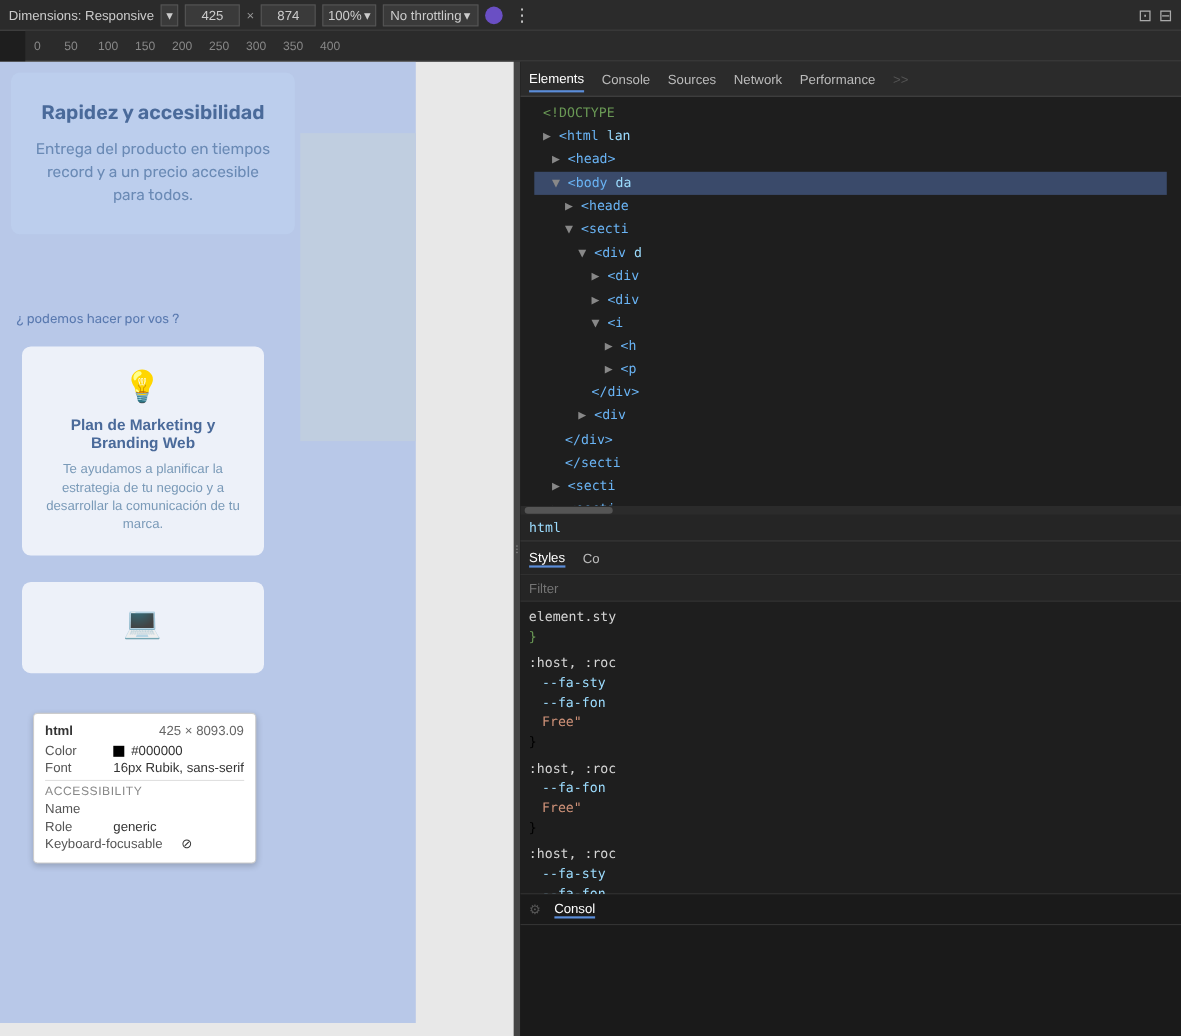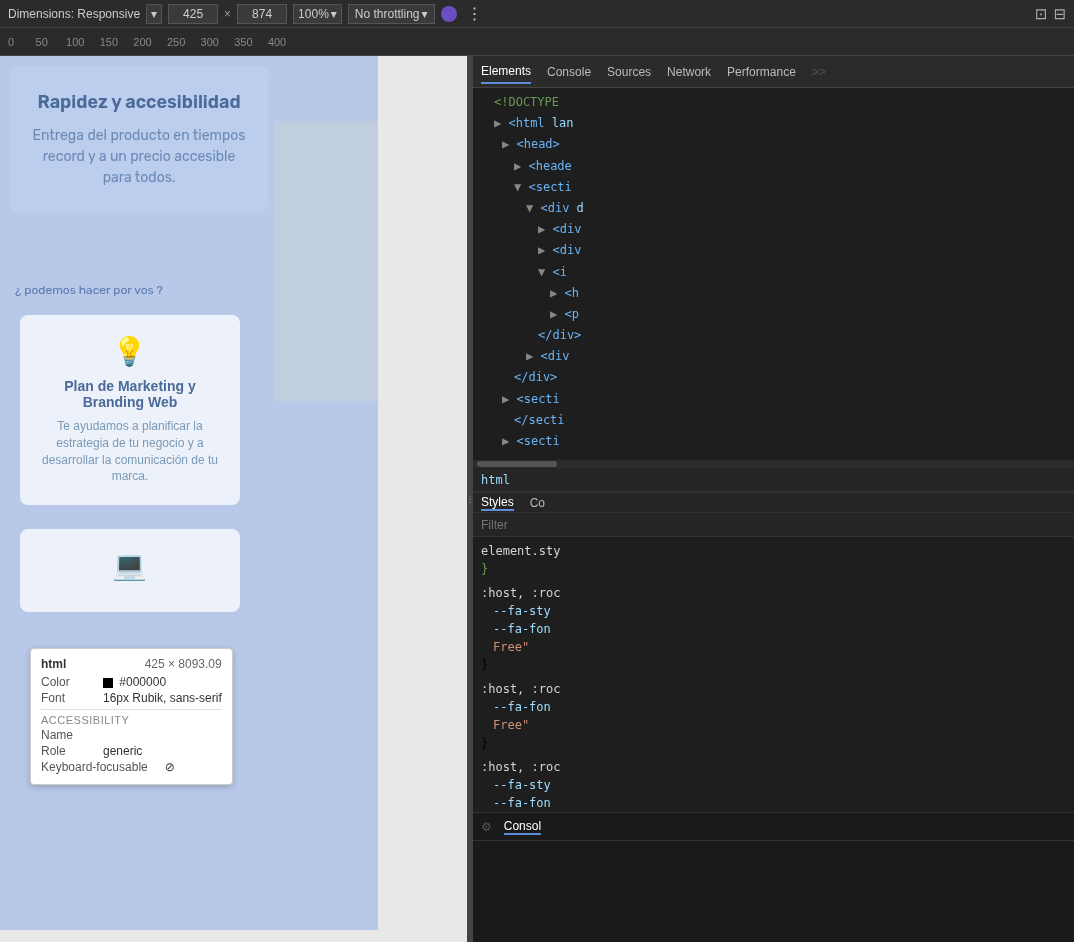--- a/index.html
+++ b/index.html
@@ -88,20 +88,21 @@
     
     .tab-row {
       height: 28px;
       background: #2b2b2b;
       display: flex;
       align-items: center;
       padding: 0 8px;
       border-bottom: 1px solid #444;
       gap: 20px;
       flex-shrink: 0;
+      margin-left: 23px;
     }
 
     
     .main-area {
       display: flex;
       flex: 1;
       overflow: hidden;
     }
 
     
@@ -345,21 +346,21 @@
     
     .styles-pane {
       height: 320px;
       background: #1e1e1e;
       border-top: 1px solid #333;
       display: flex;
       flex-direction: column;
       flex-shrink: 0;
     }
     .styles-tabs {
-      height: 20px;
+      height: 30px;
       background: #252525;
       display: flex;
       align-items: center;
       padding: 0 8px;
       gap: 16px;
       border-bottom: 1px solid #333;
     }
     .s-tab {
       color: #bbb;
       font-size: 12px;
@@ -574,20 +575,25 @@
       </div>
       <div class="dom-line">
         <span class="dom-expand">▶</span>
         <span class="tag">&lt;html</span>
         <span class="attr"> lan</span>
       </div>
       <div class="dom-line indent1">
         <span class="dom-expand">▶</span>
         <span class="tag">&lt;head&gt;</span>
       </div>
+      <div class="dom-line indent1 selected">
+        <span class="dom-expand">▼</span>
+        <span class="tag">&lt;body</span>
+        <span class="attr"> da</span>
+      </div>
       <div class="dom-line indent2">
         <span class="dom-expand">▶</span>
         <span class="tag">&lt;heade</span>
       </div>
       <div class="dom-line indent2">
         <span class="dom-expand">▼</span>
         <span class="tag">&lt;secti</span>
       </div>
       <div class="dom-line indent3">
         <span class="dom-expand">▼</span>
@@ -617,26 +623,26 @@
       <div class="dom-line indent4">
         <span class="tag">&lt;/div&gt;</span>
       </div>
       <div class="dom-line indent3">
         <span class="dom-expand">▶</span>
         <span class="tag">&lt;div</span>
       </div>
       <div class="dom-line indent2">
         <span class="tag">&lt;/div&gt;</span>
       </div>
-      <div class="dom-line indent1">
-        <span class="dom-expand">▶</span>
-        <span class="tag">&lt;secti</span>
-      </div>
       <div class="dom-line indent2">
         <span class="tag">&lt;/secti</span>
+      </div>
+      <div class="dom-line indent1">
+        <span class="dom-expand">▶</span>
+        <span class="tag">&lt;secti</span>
       </div>
       <div class="dom-line indent1">
         <span class="dom-expand">▶</span>
         <span class="tag">&lt;secti</span>
       </div>
 
     </div>
 
     <div class="scrollbar-x">
       <div class="scrollbar-thumb"></div>

